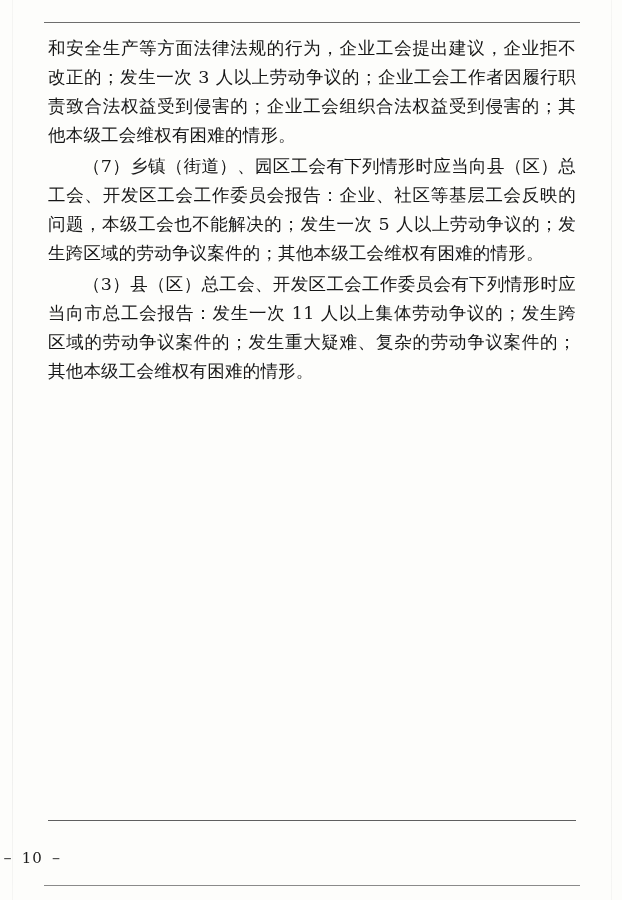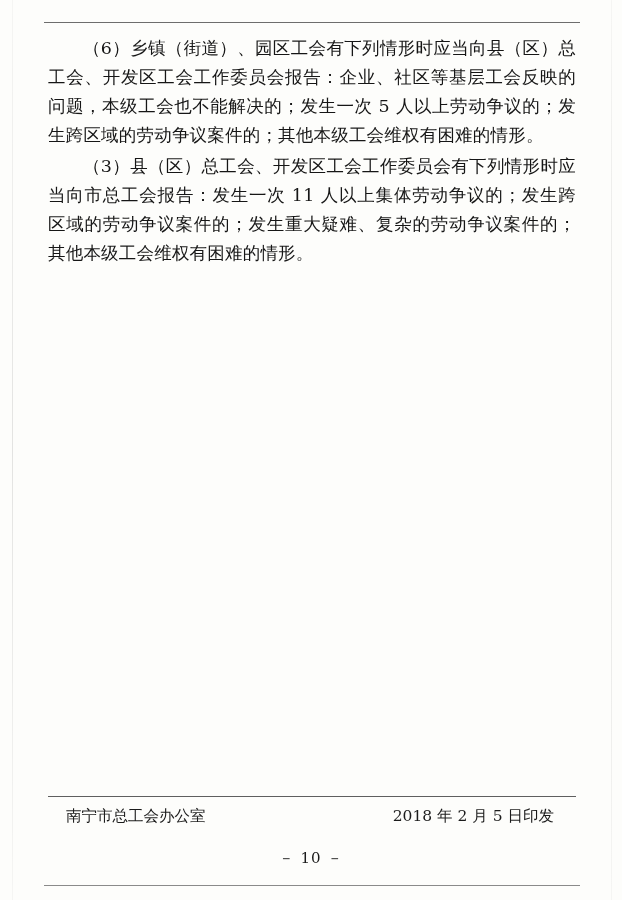--- a/index.html
+++ b/index.html
@@ -83,21 +83,20 @@
     font-size: 15.5px;
     line-height: 24px;
     color: #1b1b1b;
     padding: 0 22px 0 18px;
   }
   .page-number {
     position: absolute;
     left: 0;
     right: 0;
     bottom: 32px;
-    text-align: center;
     font-size: 15px;
     letter-spacing: 1px;
     color: #1b1b1b;
   }
   .bottom-rule {
     position: absolute;
     left: 44px;
     bottom: 14px;
     width: 536px;
     height: 1px;
@@ -108,29 +107,26 @@
 <body>
 
 <div class="page">
 
   <div class="scan-edge-left"></div>
   <div class="scan-edge-right"></div>
 
   <div class="top-rule"></div>
 
   <div class="content">
-    <p class="para indent">（6）乡镇（街道）、园区工会有下列情形时应当向县（区）总工会、开发区工会工作委员会报告：企业、社区等基层工会反映的问题，本级工会也不能解决的；发生一次 5 人以上劳动争议的；发生跨区域的劳动争议案件的；其他本级工会维权有困难的情形。</p>
+    <p class="para">和安全生产等方面法律法规的行为，企业工会提出建议，企业拒不改正的；发生一次 3 人以上劳动争议的；企业工会工作者因履行职责致合法权益受到侵害的；企业工会组织合法权益受到侵害的；其他本级工会维权有困难的情形。</p>
+    <p class="para indent">（7）乡镇（街道）、园区工会有下列情形时应当向县（区）总工会、开发区工会工作委员会报告：企业、社区等基层工会反映的问题，本级工会也不能解决的；发生一次 5 人以上劳动争议的；发生跨区域的劳动争议案件的；其他本级工会维权有困难的情形。</p>
     <p class="para indent">（3）县（区）总工会、开发区工会工作委员会有下列情形时应当向市总工会报告：发生一次 11 人以上集体劳动争议的；发生跨区域的劳动争议案件的；发生重大疑难、复杂的劳动争议案件的；其他本级工会维权有困难的情形。</p>
   </div>
 
   <div class="footer">
     <div class="footer-rule"></div>
-    <div class="footer-row">
-      <span>南宁市总工会办公室</span>
-      <span>2018 年 2 月 5 日印发</span>
-    </div>
   </div>
 
   <div class="page-number">－ 10 －</div>
 
   <div class="bottom-rule"></div>
 
 </div>
 
 </body></html>

